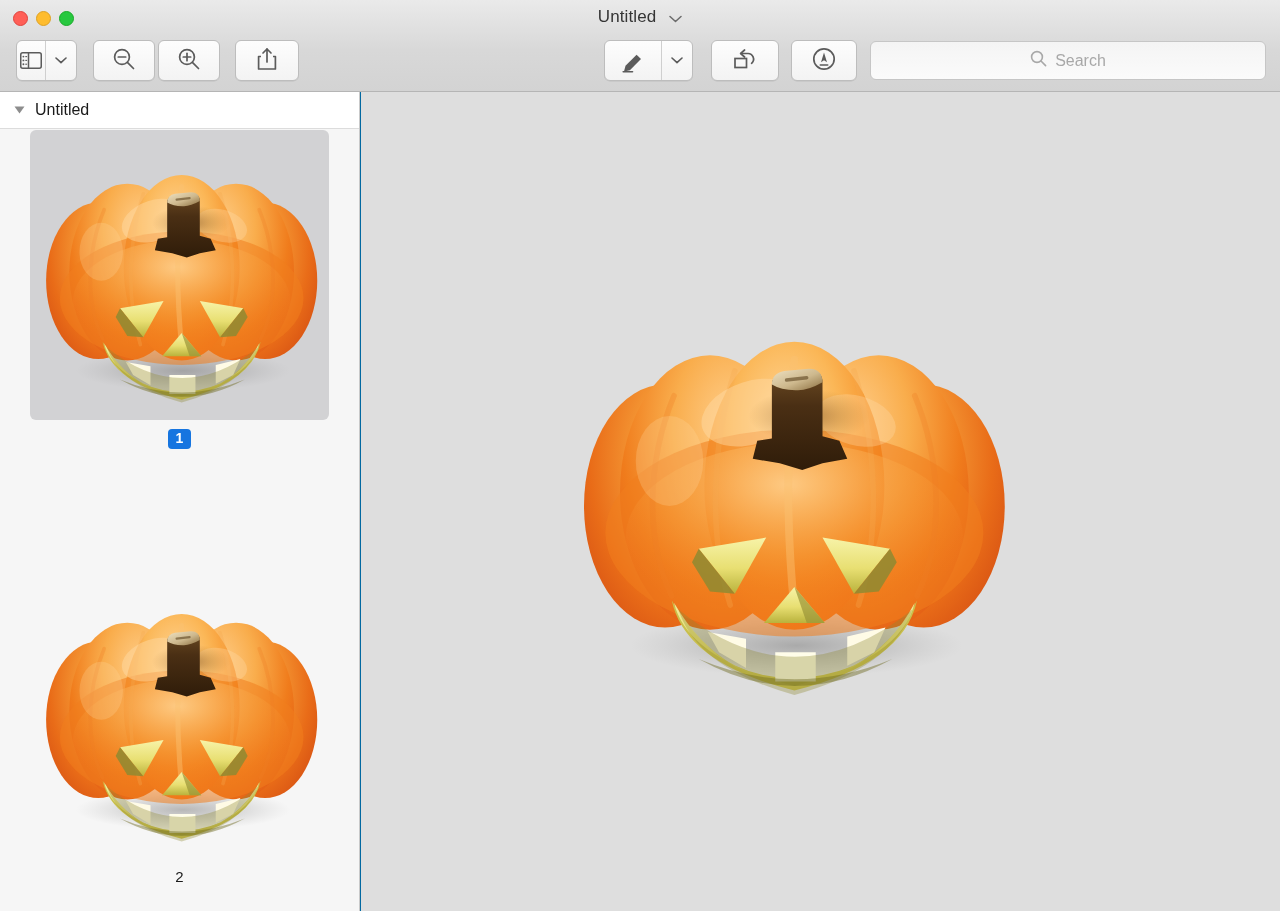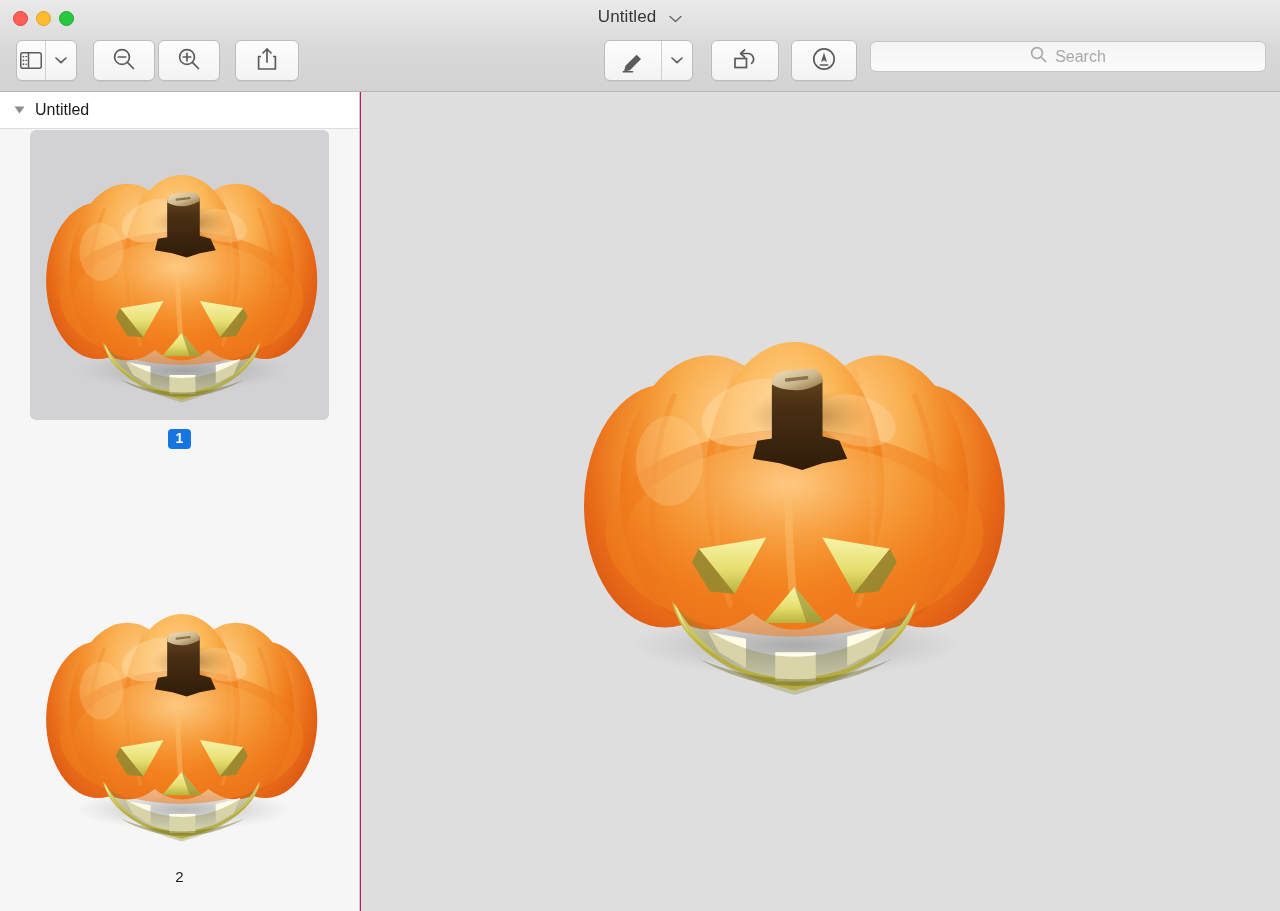--- a/index.html
+++ b/index.html
@@ -11,21 +11,21 @@
     width: 1280px;
     height: 911px;
     overflow: hidden;
     font-family: "Liberation Sans", sans-serif;
     -webkit-font-smoothing: antialiased;
   }
   .window {
     position: relative;
     width: 1280px;
     height: 911px;
-    background: #be185d;
+    background: #0369a1;
     overflow: hidden;
   }
 
   
   .titlebar {
     position: absolute;
     left: 0; top: 0;
     width: 1280px;
     height: 92px;
     background: linear-gradient(to bottom, #eaeaea 0%, #d8d8d8 55%, #d3d3d3 100%);
@@ -107,21 +107,21 @@
     height: 100%;
     border-left: 0.5px solid #cfcfcf;
   }
 
   
   .searchfield {
     position: absolute;
     top: 41px;
     left: 870px;
     width: 396px;
-    height: 31px;
+    height: 39px;
     background: linear-gradient(to bottom, #f4f4f4 0%, #fbfbfb 100%);
     border: 0.5px solid #c6c6c6;
     border-radius: 6px;
     box-sizing: border-box;
     display: flex;
     align-items: center;
     justify-content: center;
     gap: 8px;
   }
   .searchfield .ph {

